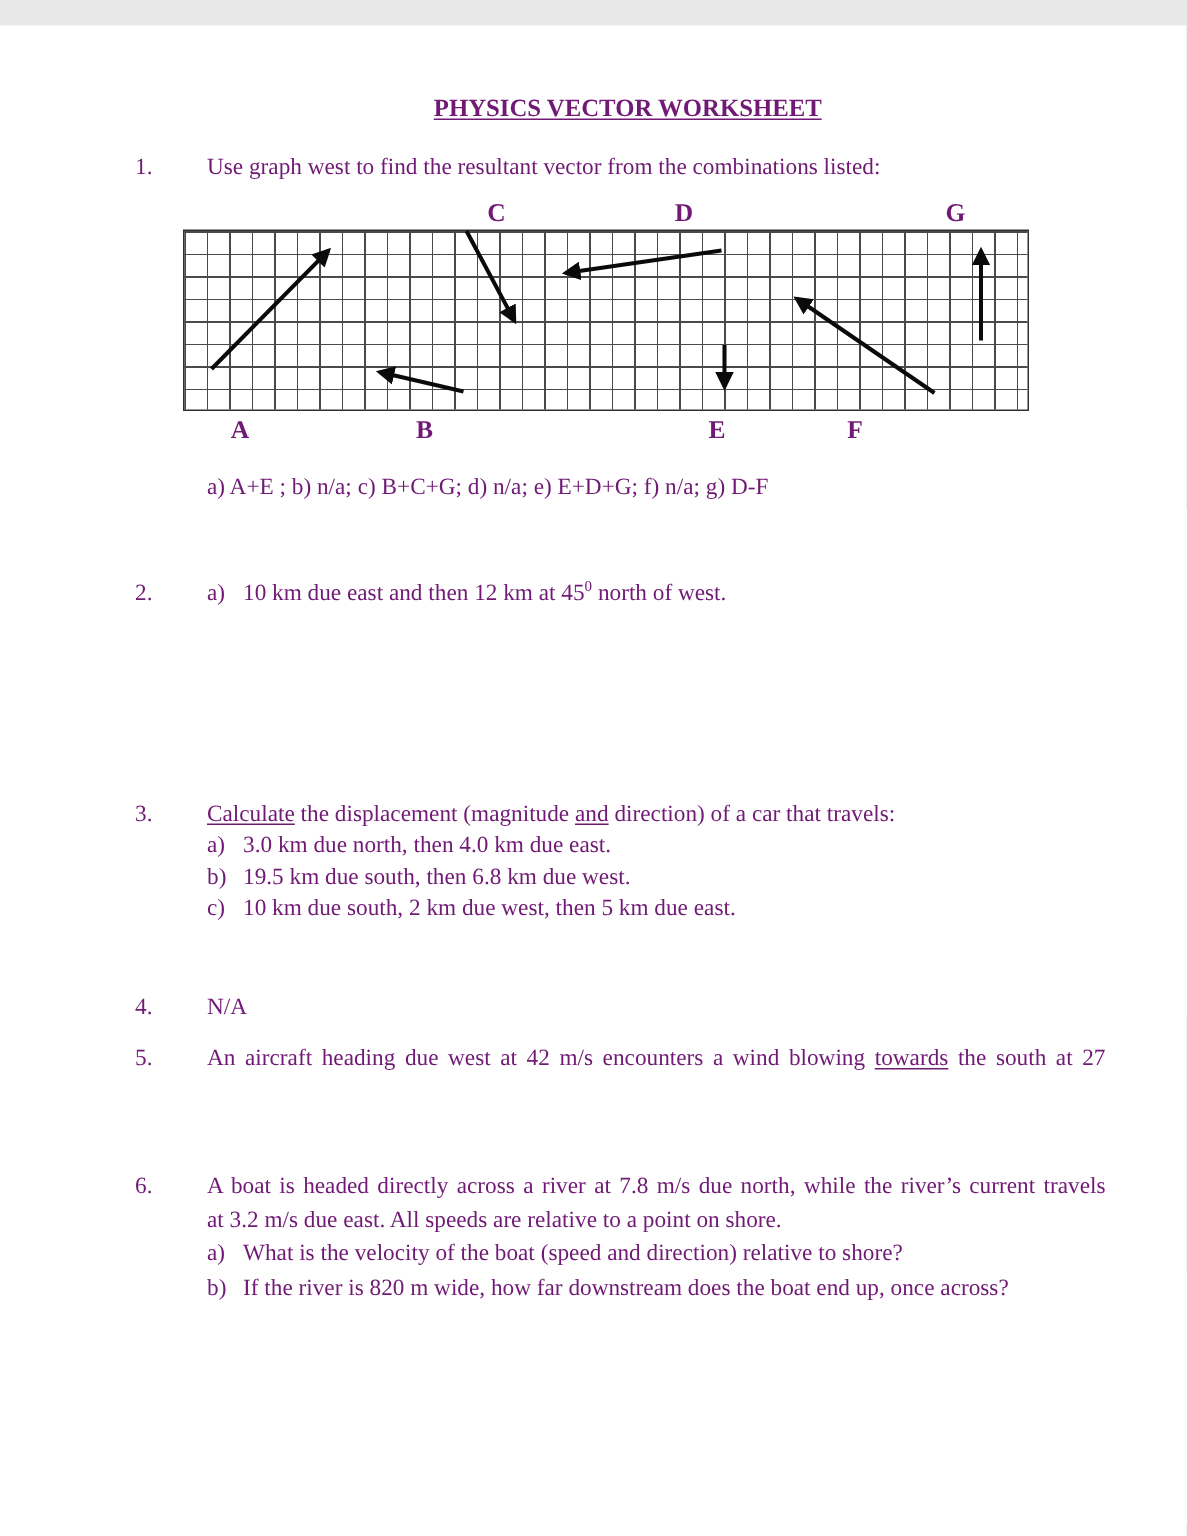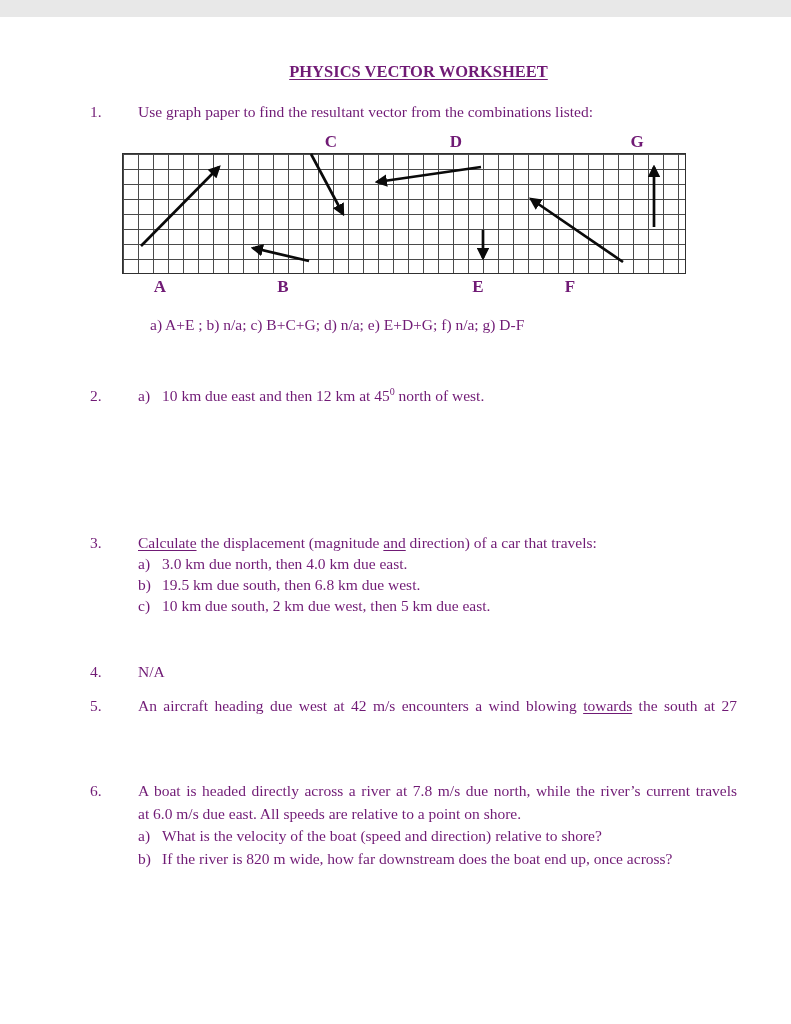--- a/index.html
+++ b/index.html
@@ -26,21 +26,21 @@
   }
   .fig-grid {
     position:absolute; top:20px; left:0; width:562px; height:119px;
     border:1.5px solid #303030; box-sizing:content-box;
     background-image:
       repeating-linear-gradient(to right,  #4a4a4a 0px, #4a4a4a 1px, transparent 1px, transparent 15px),
       repeating-linear-gradient(to bottom, #4a4a4a 0px, #4a4a4a 1px, transparent 1px, transparent 15px);
   }
   .fig-grid svg { position:absolute; left:0; top:0; overflow:visible; }
 
-  .combos { position:absolute; left:150px; top:298px; line-height:20px; }
+  .combos { position:absolute; left:138px; top:298px; line-height:20px; }
 
   .sub { }
   .slabel { display:inline-block; width:24px; }
   sup { font-size:10px; line-height:0; }
   .bi { font-weight:bold; font-style:italic; }
   .u  { text-decoration:underline; text-underline-offset:2px; }
 
   .lh21 { line-height:21px; }
   .lh22 { line-height:22.5px; }
   .jline { text-align:justify; text-align-last:justify; }
@@ -49,21 +49,21 @@
 <body>
 
 <div class="page">
 
   <div class="title">
     <span>PHYSICS VECTOR WORKSHEET</span>
   </div>
 
   <div class="qblock" style="top:85px">
     <span class="qnum">1.</span>
-    <span>Use graph paper to find the resultant vector from the combinations listed:</span>
+    <span>Use graph west to find the resultant vector from the combinations listed:</span>
   </div>
 
   <div class="figwrap">
     <div class="fig-labels" style="top:0">
         <span class="vlabel" style="left: 209px;">C</span>
         <span class="vlabel" style="left: 334px;">D</span>
         <span class="vlabel" style="left: 515px;">G</span>
       </div>
     <div class="fig-grid">
       <svg width="562" height="119" xmlns="http://www.w3.org/2000/svg">
@@ -110,18 +110,18 @@
   </div>
 
   <div class="qblock lh22" style="top:678px">
     <span class="qnum">5.</span>
     <div class="jline"><span>An aircraft heading due west at 42 m/s encounters a wind blowing </span><span class="u">towards</span><span> the south at 27</span></div>
   </div>
 
   <div class="qblock lh22" style="top:763px">
     <span class="qnum">6.</span>
     <div class="jline">A boat is headed directly across a river at 7.8 m/s due north, while the river’s current travels</div>
-    <div>at 6.0 m/s due east. All speeds are relative to a point on shore.</div>
+    <div>at 3.2 m/s due east. All speeds are relative to a point on shore.</div>
     <div class="sub"><span class="slabel">a)</span><span>What is the velocity of the boat (speed and direction) relative to shore?</span></div>
     <div class="sub"><span class="slabel">b)</span><span>If the river is 820 m wide, how far downstream does the boat end up, once across?</span></div>
   </div>
 
 </div>
 
 </body></html>

